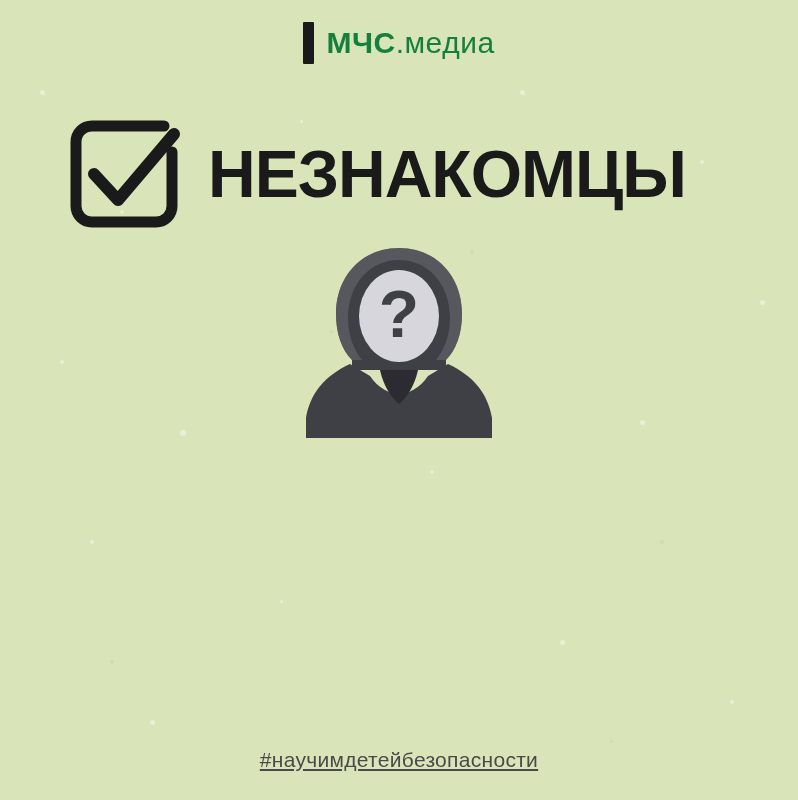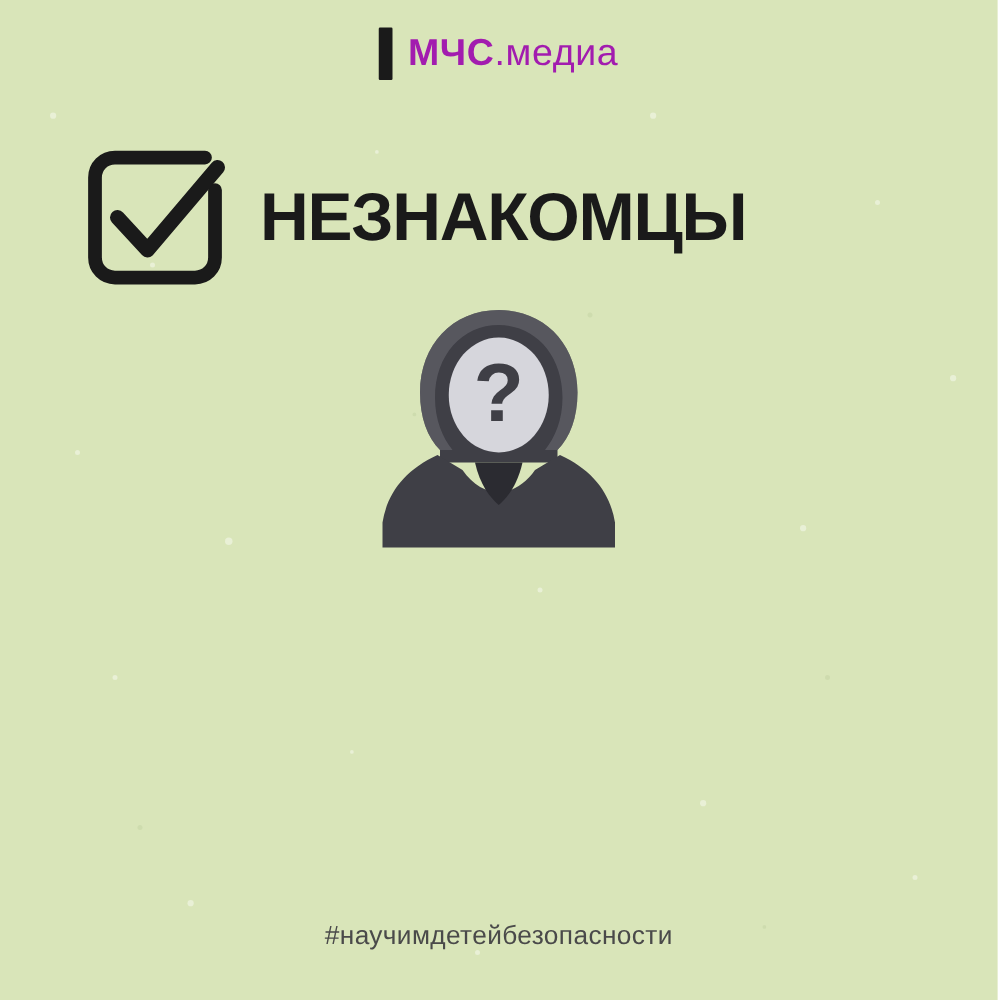--- a/index.html
+++ b/index.html
@@ -48,21 +48,21 @@
   }
   .brand-bar {
     width: 11px;
     height: 42px;
     background: #1a1a1a;
     border-radius: 1px;
   }
   .brand-text {
     font-size: 30px;
     letter-spacing: 0.5px;
-    color: #a21caf;
+    color: #15803d;
   }
   .brand-text .bold {
     font-weight: bold;
   }
   .brand-text .light {
     font-weight: normal;
   }
 
   
   .title-row {
@@ -77,21 +77,21 @@
   .check-box {
     flex: 0 0 auto;
     width: 124px;
     height: 124px;
     position: relative;
   }
   .check-box svg {
     display: block;
   }
   .title-text {
-    font-size: 54px;
+    font-size: 66px;
     font-weight: bold;
     letter-spacing: -1px;
     color: #1a1a1a;
     line-height: 1;
     white-space: nowrap;
   }
 
   
   .illustration {
     position: absolute;
@@ -111,27 +111,28 @@
     font-size: 28.5px;
     font-weight: bold;
     line-height: 1.36;
     color: #141414;
     letter-spacing: -0.1px;
   }
 
   
   .hashtag {
     position: absolute;
-    bottom: 39px;
+    bottom: 28px;
     left: 0;
     right: 0;
     text-align: center;
     font-size: 21px;
     color: #4a4a4a;
     letter-spacing: 0.3px;
+    text-decoration: underline;
   }
 </style>
 </head>
 <body>
 
 <div class="poster">
 
   <div class="speckles">
     <span style="left:40px;  top:90px;  width:5px;  height:5px;"></span>
     <span style="left:120px; top:210px; width:4px;  height:4px;"></span>

